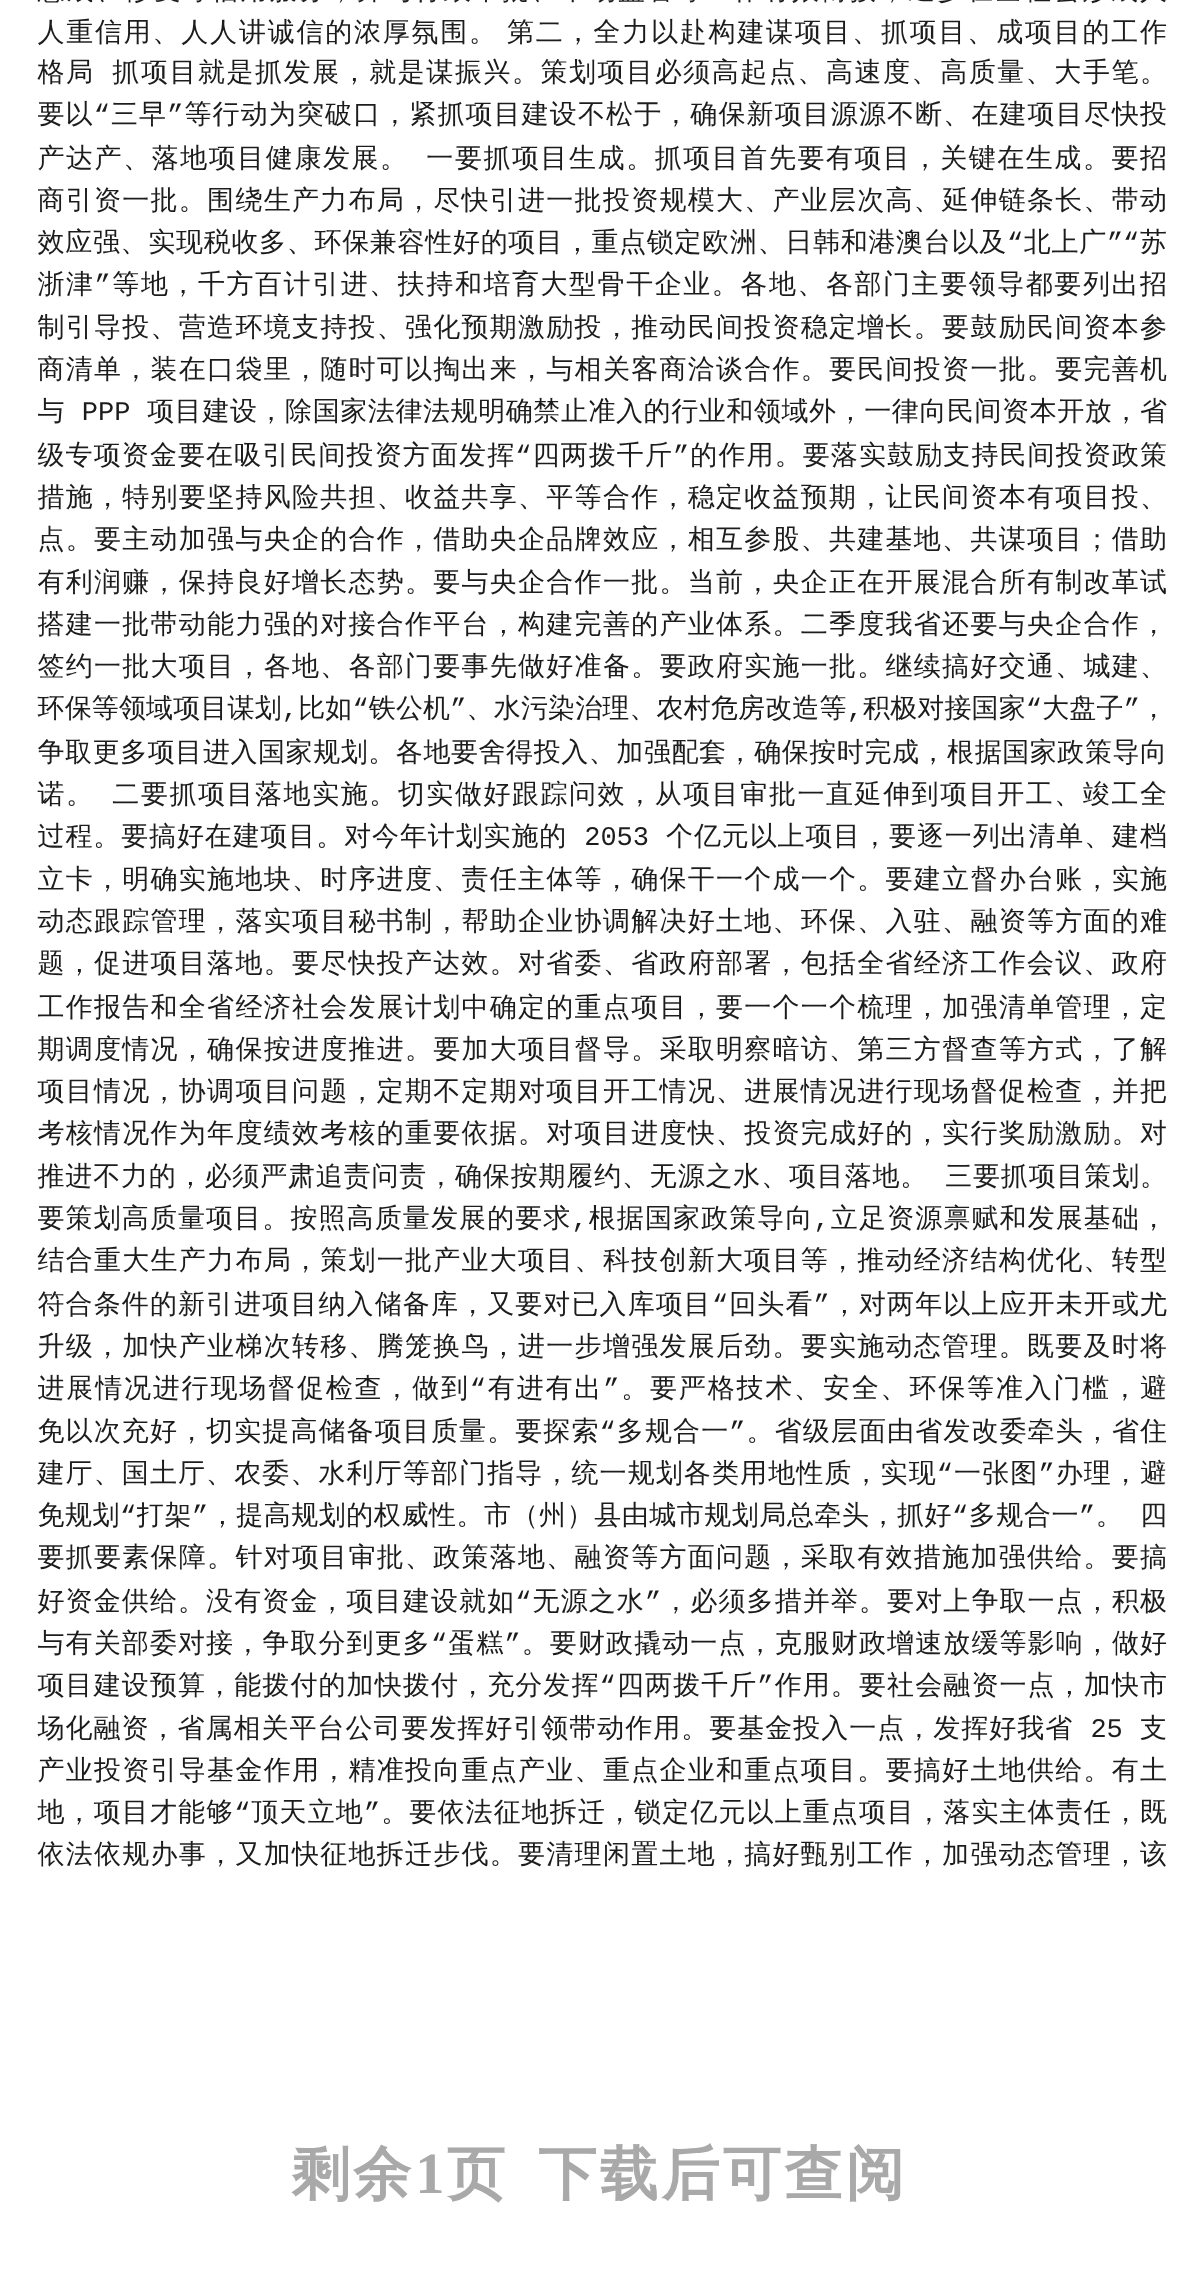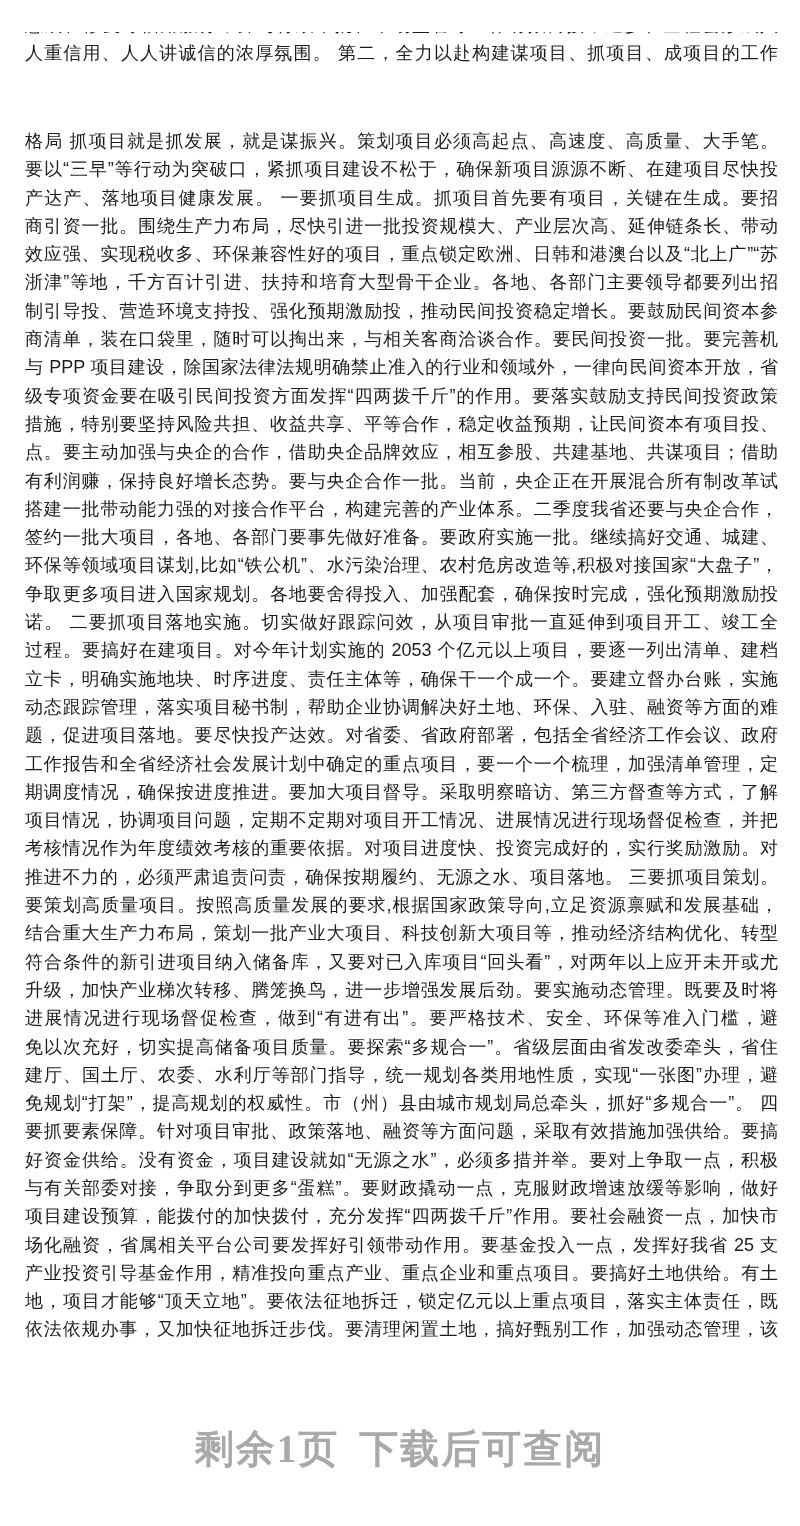--- a/index.html
+++ b/index.html
@@ -10,29 +10,29 @@
     overflow:hidden;
     font-family:"Liberation Sans","DejaVu Sans",sans-serif;
   }
   .page{position:absolute;inset:0;background:#ffffff;}
   .doc-text{
     position:absolute;left:25px;right:22px;top:0;
     color:#1c1c1c;
     font-size:18px;
     line-height:28.3px;
   }
-  .clip-top{height:36px;overflow:hidden;margin-top:32px;}
+  .clip-top{height:36px;overflow:hidden;}
   .clip-top .inner{margin-top:-21px;}
   .line{
     text-align:justify;
     text-align-last:justify;
     white-space:normal;
     word-break:break-all;
   }
-  .para{margin-top:59px;}
+  .para{font-family:Liberation Mono, monospace;}
   .footer{
     position:absolute;left:0;right:0;top:1422px;
     text-align:center;
     font-family:"Liberation Serif","DejaVu Serif",serif;
     font-weight:bold;
     font-size:39px;
     color:#a9a9a9;
     letter-spacing:2px;
   }
   .footer .remaining{margin-right:20px;}
@@ -60,21 +60,21 @@
         <div class="line">制引导投、营造环境支持投、强化预期激励投，推动民间投资稳定增长。要鼓励民间资本参</div>
         <div class="line">商清单，装在口袋里，随时可以掏出来，与相关客商洽谈合作。要民间投资一批。要完善机</div>
         <div class="line">与 PPP 项目建设，除国家法律法规明确禁止准入的行业和领域外，一律向民间资本开放，省</div>
         <div class="line">级专项资金要在吸引民间投资方面发挥“四两拨千斤”的作用。要落实鼓励支持民间投资政策</div>
         <div class="line">措施，特别要坚持风险共担、收益共享、平等合作，稳定收益预期，让民间资本有项目投、</div>
         <div class="line">点。要主动加强与央企的合作，借助央企品牌效应，相互参股、共建基地、共谋项目；借助</div>
         <div class="line">有利润赚，保持良好增长态势。要与央企合作一批。当前，央企正在开展混合所有制改革试</div>
         <div class="line">搭建一批带动能力强的对接合作平台，构建完善的产业体系。二季度我省还要与央企合作，</div>
         <div class="line">签约一批大项目，各地、各部门要事先做好准备。要政府实施一批。继续搞好交通、城建、</div>
         <div class="line">环保等领域项目谋划,比如“铁公机”、水污染治理、农村危房改造等,积极对接国家“大盘子”，</div>
-        <div class="line">争取更多项目进入国家规划。各地要舍得投入、加强配套，确保按时完成，强化预期激励投</div>
+        <div class="line">争取更多项目进入国家规划。各地要舍得投入、加强配套，确保按时完成，根据国家政策导向</div>
         <div class="line">诺。 二要抓项目落地实施。切实做好跟踪问效，从项目审批一直延伸到项目开工、竣工全</div>
         <div class="line">过程。要搞好在建项目。对今年计划实施的 2053 个亿元以上项目，要逐一列出清单、建档</div>
         <div class="line">立卡，明确实施地块、时序进度、责任主体等，确保干一个成一个。要建立督办台账，实施</div>
         <div class="line">动态跟踪管理，落实项目秘书制，帮助企业协调解决好土地、环保、入驻、融资等方面的难</div>
         <div class="line">题，促进项目落地。要尽快投产达效。对省委、省政府部署，包括全省经济工作会议、政府</div>
         <div class="line">工作报告和全省经济社会发展计划中确定的重点项目，要一个一个梳理，加强清单管理，定</div>
         <div class="line">期调度情况，确保按进度推进。要加大项目督导。采取明察暗访、第三方督查等方式，了解</div>
         <div class="line">项目情况，协调项目问题，定期不定期对项目开工情况、进展情况进行现场督促检查，并把</div>
         <div class="line">考核情况作为年度绩效考核的重要依据。对项目进度快、投资完成好的，实行奖励激励。对</div>
         <div class="line">推进不力的，必须严肃追责问责，确保按期履约、无源之水、项目落地。 三要抓项目策划。</div>

